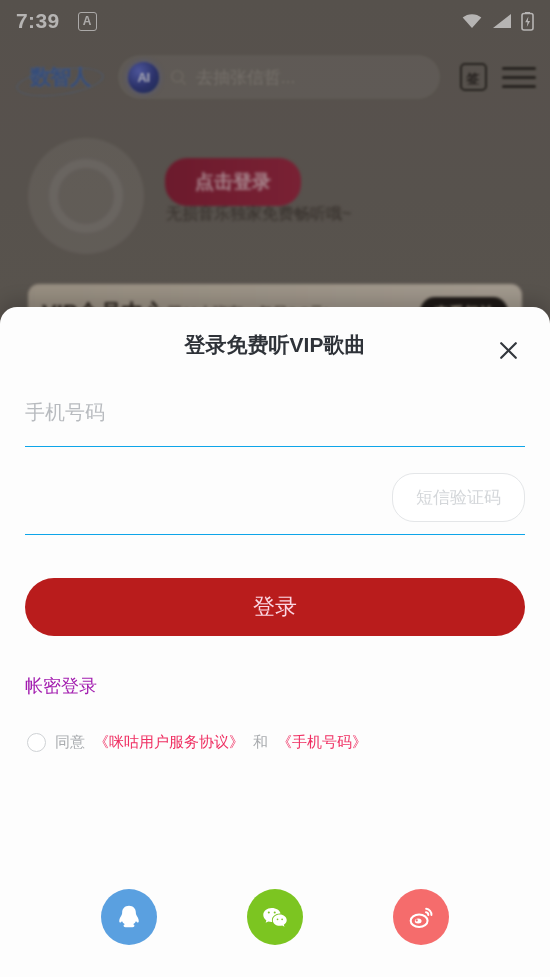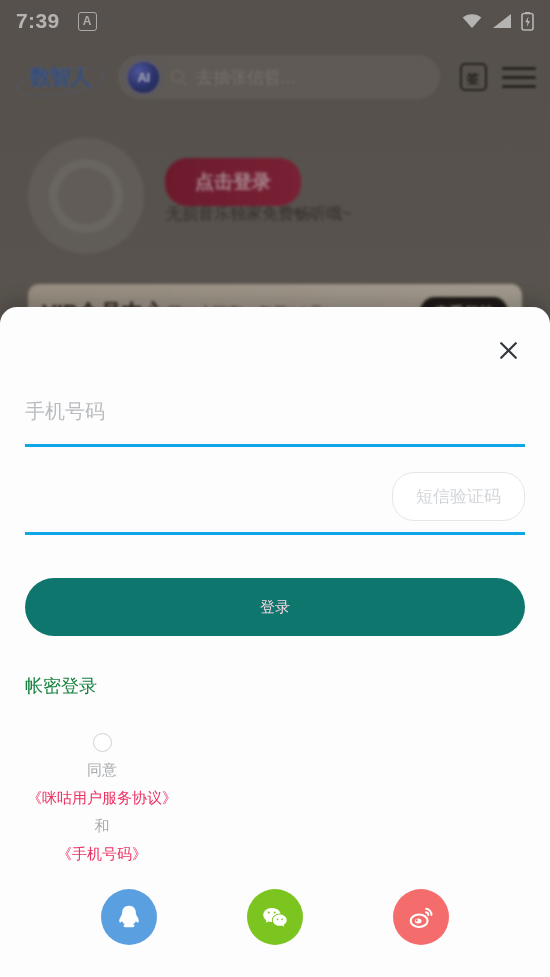--- a/index.html
+++ b/index.html
@@ -136,47 +136,47 @@
     position:absolute; left:0; right:0; top:24px;
     text-align:center; font-size:21px; font-weight:700; color:#2e3238;
   }
   .sheet-close{
     position:absolute; right:25px; top:26px;
     width:34px; height:34px; display:flex; align-items:center; justify-content:center;
   }
 
   .field{
     position:absolute; left:25px; right:25px;
-    border-bottom:3px solid #0ea5e9;
+    border-bottom:1px solid #0ea5e9;
     height:68px; display:flex; align-items:center;
   }
   .field.phone{ top:72px; }
   .field.code { top:160px; }
   .field-ph{ font-size:20px; color:#b8bbbf; }
   .getcode{
     margin-left:auto; margin-bottom:6px;
     border:1px solid #e4e6e8; border-radius:22px;
     padding:12px 23px; font-size:17px; color:#d4d7da;
     background:#fff; white-space:nowrap;
   }
 
   .login-btn{
     position:absolute; left:25px; right:25px; top:271px; height:58px;
-    border-radius:29px; background:#0f766e;
-    display:flex; align-items:center; justify-content:center;
-    color:#fbd7e3; font-size:15px;
+    border-radius:29px; background:#b91c1c;
+    display:flex; align-items:center; justify-content:center;
+    color:#fbd7e3; font-size:22px;
   }
   .pwd-login{
     position:absolute; left:25px; top:367px;
-    font-size:18px; color:#15803d;
+    font-size:18px; color:#a21caf;
   }
   .agree-row{
     position:absolute; left:27px; top:426px;
     display:flex; align-items:center; gap:9px;
-    font-size:15px; color:#a8abae;flex-direction:column;
+    font-size:15px; color:#a8abae;
   }
   .agree-box{
     width:19px; height:19px; border-radius:50%;
     border:1.4px solid #cfd2d5; background:#fff;
   }
   .agree-link{ color:#ef2f62; }
 
   .socials{
     position:absolute; left:0; right:0; top:582px;
     display:flex; justify-content:space-around; padding:0 56px;
@@ -257,20 +257,21 @@
         </svg>
       </span>
     </span>
   </div>
 
   <div class="bg-dim"></div>
 </div>
 
 <div class="sheet">
 
+  <div class="sheet-title">登录免费听VIP歌曲</div>
 
   <div class="sheet-close">
     <svg viewBox="0 0 24 24" width="25" height="25" fill="none" stroke="#33373d" stroke-width="2.1" stroke-linecap="round">
       <line x1="5" y1="5" x2="19" y2="19"></line>
         <line x1="19" y1="5" x2="5" y2="19"></line>
     </svg>
   </div>
 
   <div class="field phone">
     <span class="field-ph">手机号码</span>

